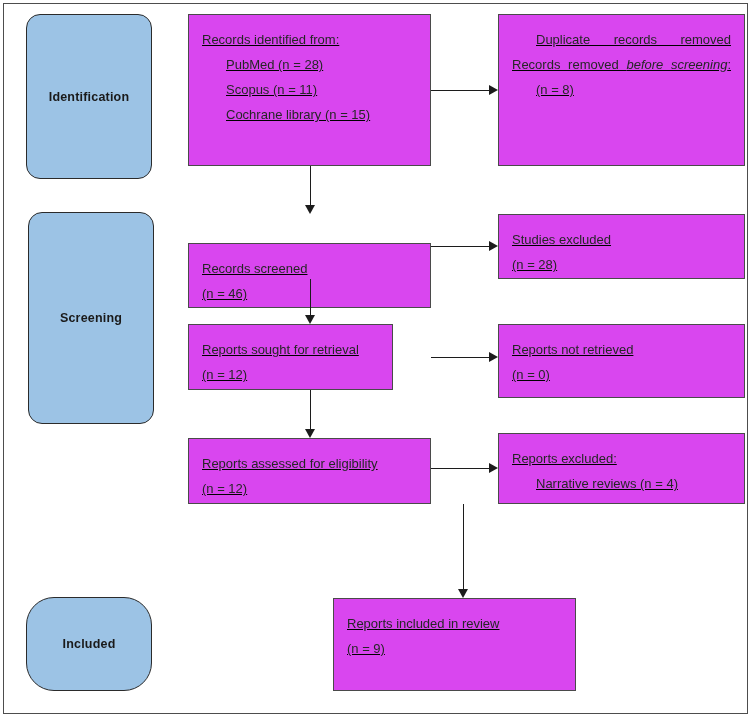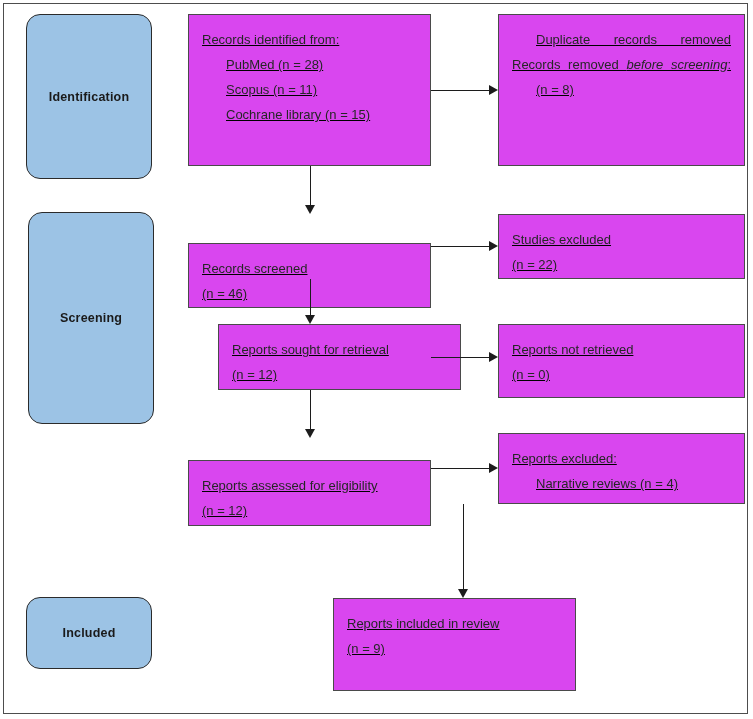--- a/index.html
+++ b/index.html
@@ -106,21 +106,21 @@
   <div class="frame"></div>
 
   <div class="stage-box" style="left:26px; top:14px; width:126px; height:165px;">
     <span class="stage-label">Identification</span>
   </div>
 
   <div class="stage-box" style="left:28px; top:212px; width:126px; height:212px;">
     <span class="stage-label">Screening</span>
   </div>
 
-  <div class="stage-box" style="left:26px; top:597px; width:126px; height:72px;">
+  <div class="stage-box" style="left:26px; top:597px; width:126px; height:94px;border-radius:28px;">
     <span class="stage-label">Included</span>
   </div>
 
   <div class="node-box" style="left:188px; top:14px; width:243px; height:152px;">
     <div class="node-text">Records identified from:</div>
     <div class="node-text indent-1">PubMed (n = 28)</div>
     <div class="node-text indent-1">Scopus (n = 11)</div>
     <div class="node-text indent-1">Cochrane library (n = 15)</div>
   </div>
 
@@ -130,34 +130,34 @@
     <div class="node-text indent-1">(n = 8)</div>
   </div>
 
   <div class="node-box" style="left:188px; top:214px; width:243px; height:65px;margin-top:29px;">
     <div class="node-text">Records screened</div>
     <div class="node-text">(n = 46)</div>
   </div>
 
   <div class="node-box" style="left:498px; top:214px; width:247px; height:65px;">
     <div class="node-text">Studies excluded</div>
-    <div class="node-text">(n = 22)</div>
+    <div class="node-text">(n = 28)</div>
   </div>
 
-  <div class="node-box" style="left:188px; top:324px; width:243px; height:66px;margin-left:30px;">
+  <div class="node-box" style="left:188px; top:324px; width:205px; height:66px;">
     <div class="node-text">Reports sought for retrieval</div>
     <div class="node-text">(n = 12)</div>
   </div>
 
   <div class="node-box" style="left:498px; top:324px; width:247px; height:74px;">
     <div class="node-text">Reports not retrieved</div>
     <div class="node-text">(n = 0)</div>
   </div>
 
-  <div class="node-box" style="left:188px; top:460px; width:243px; height:66px;">
+  <div class="node-box" style="left:188px; top:438px; width:243px; height:66px;">
     <div class="node-text">Reports assessed for eligibility</div>
     <div class="node-text">(n = 12)</div>
   </div>
 
   <div class="node-box" style="left:498px; top:433px; width:247px; height:71px;">
     <div class="node-text">Reports excluded:</div>
     <div class="node-text indent-1">Narrative reviews (n = 4)</div>
   </div>
 
   <div class="node-box" style="left:333px; top:598px; width:243px; height:93px;">

